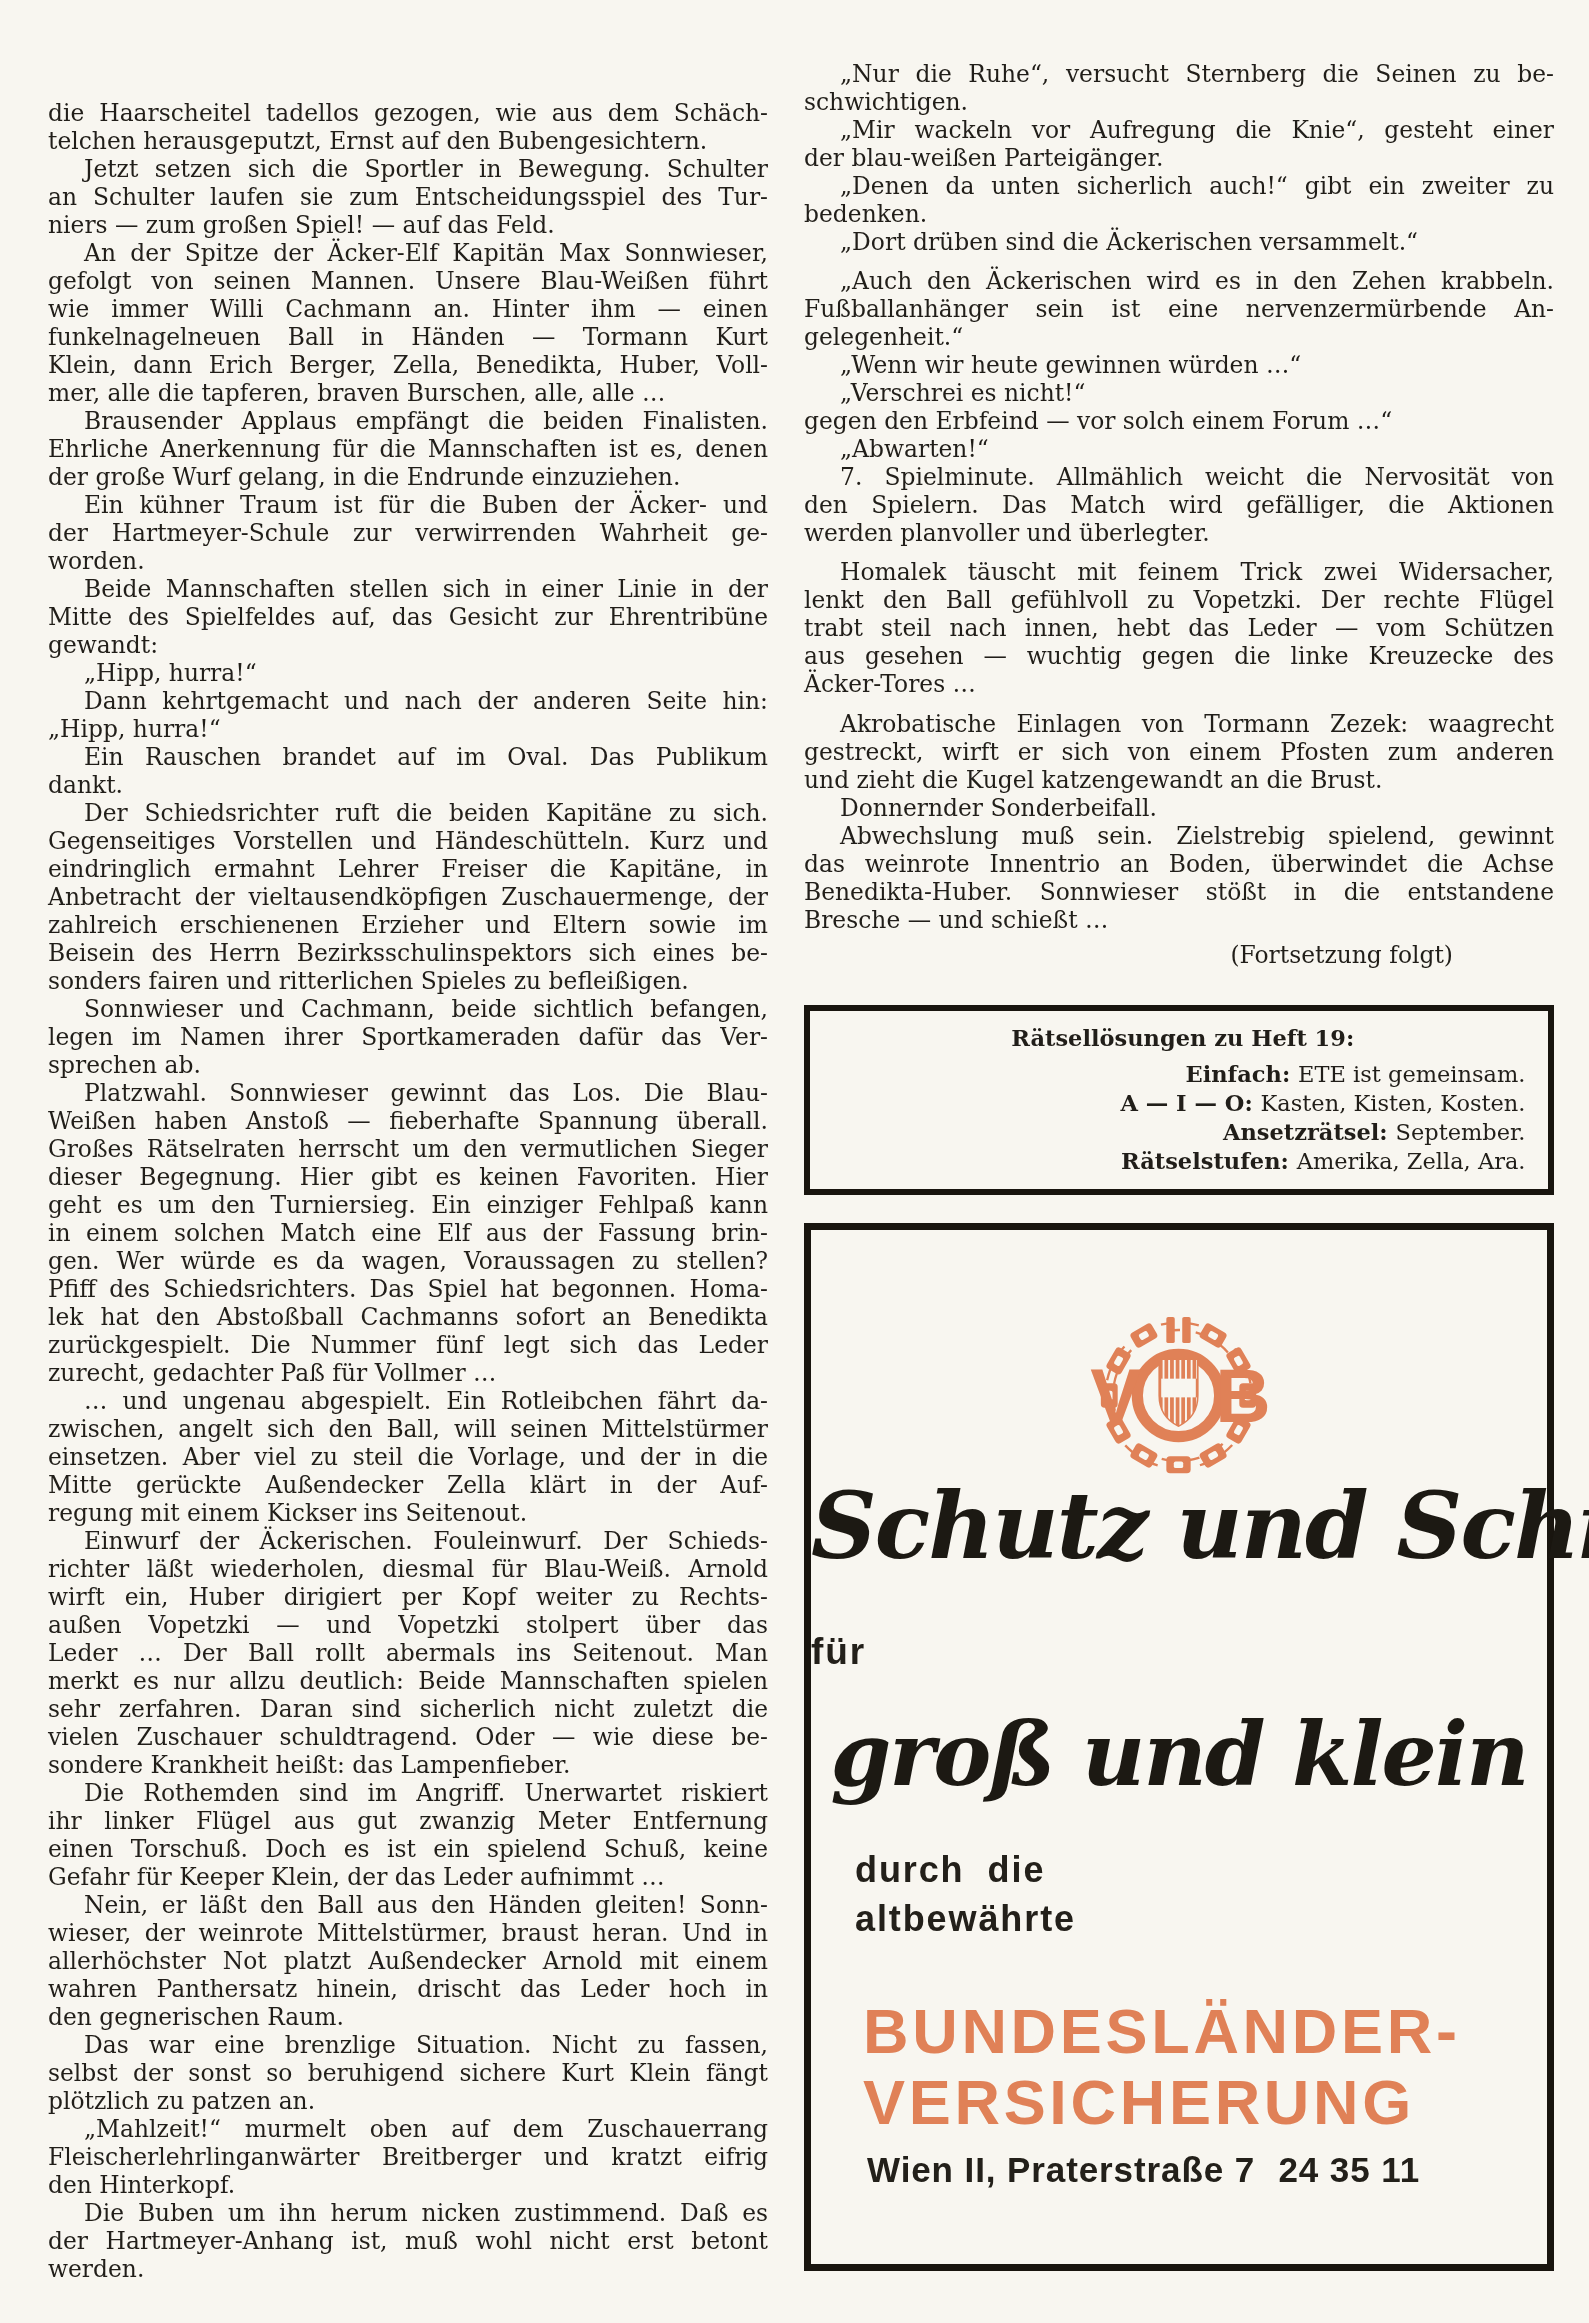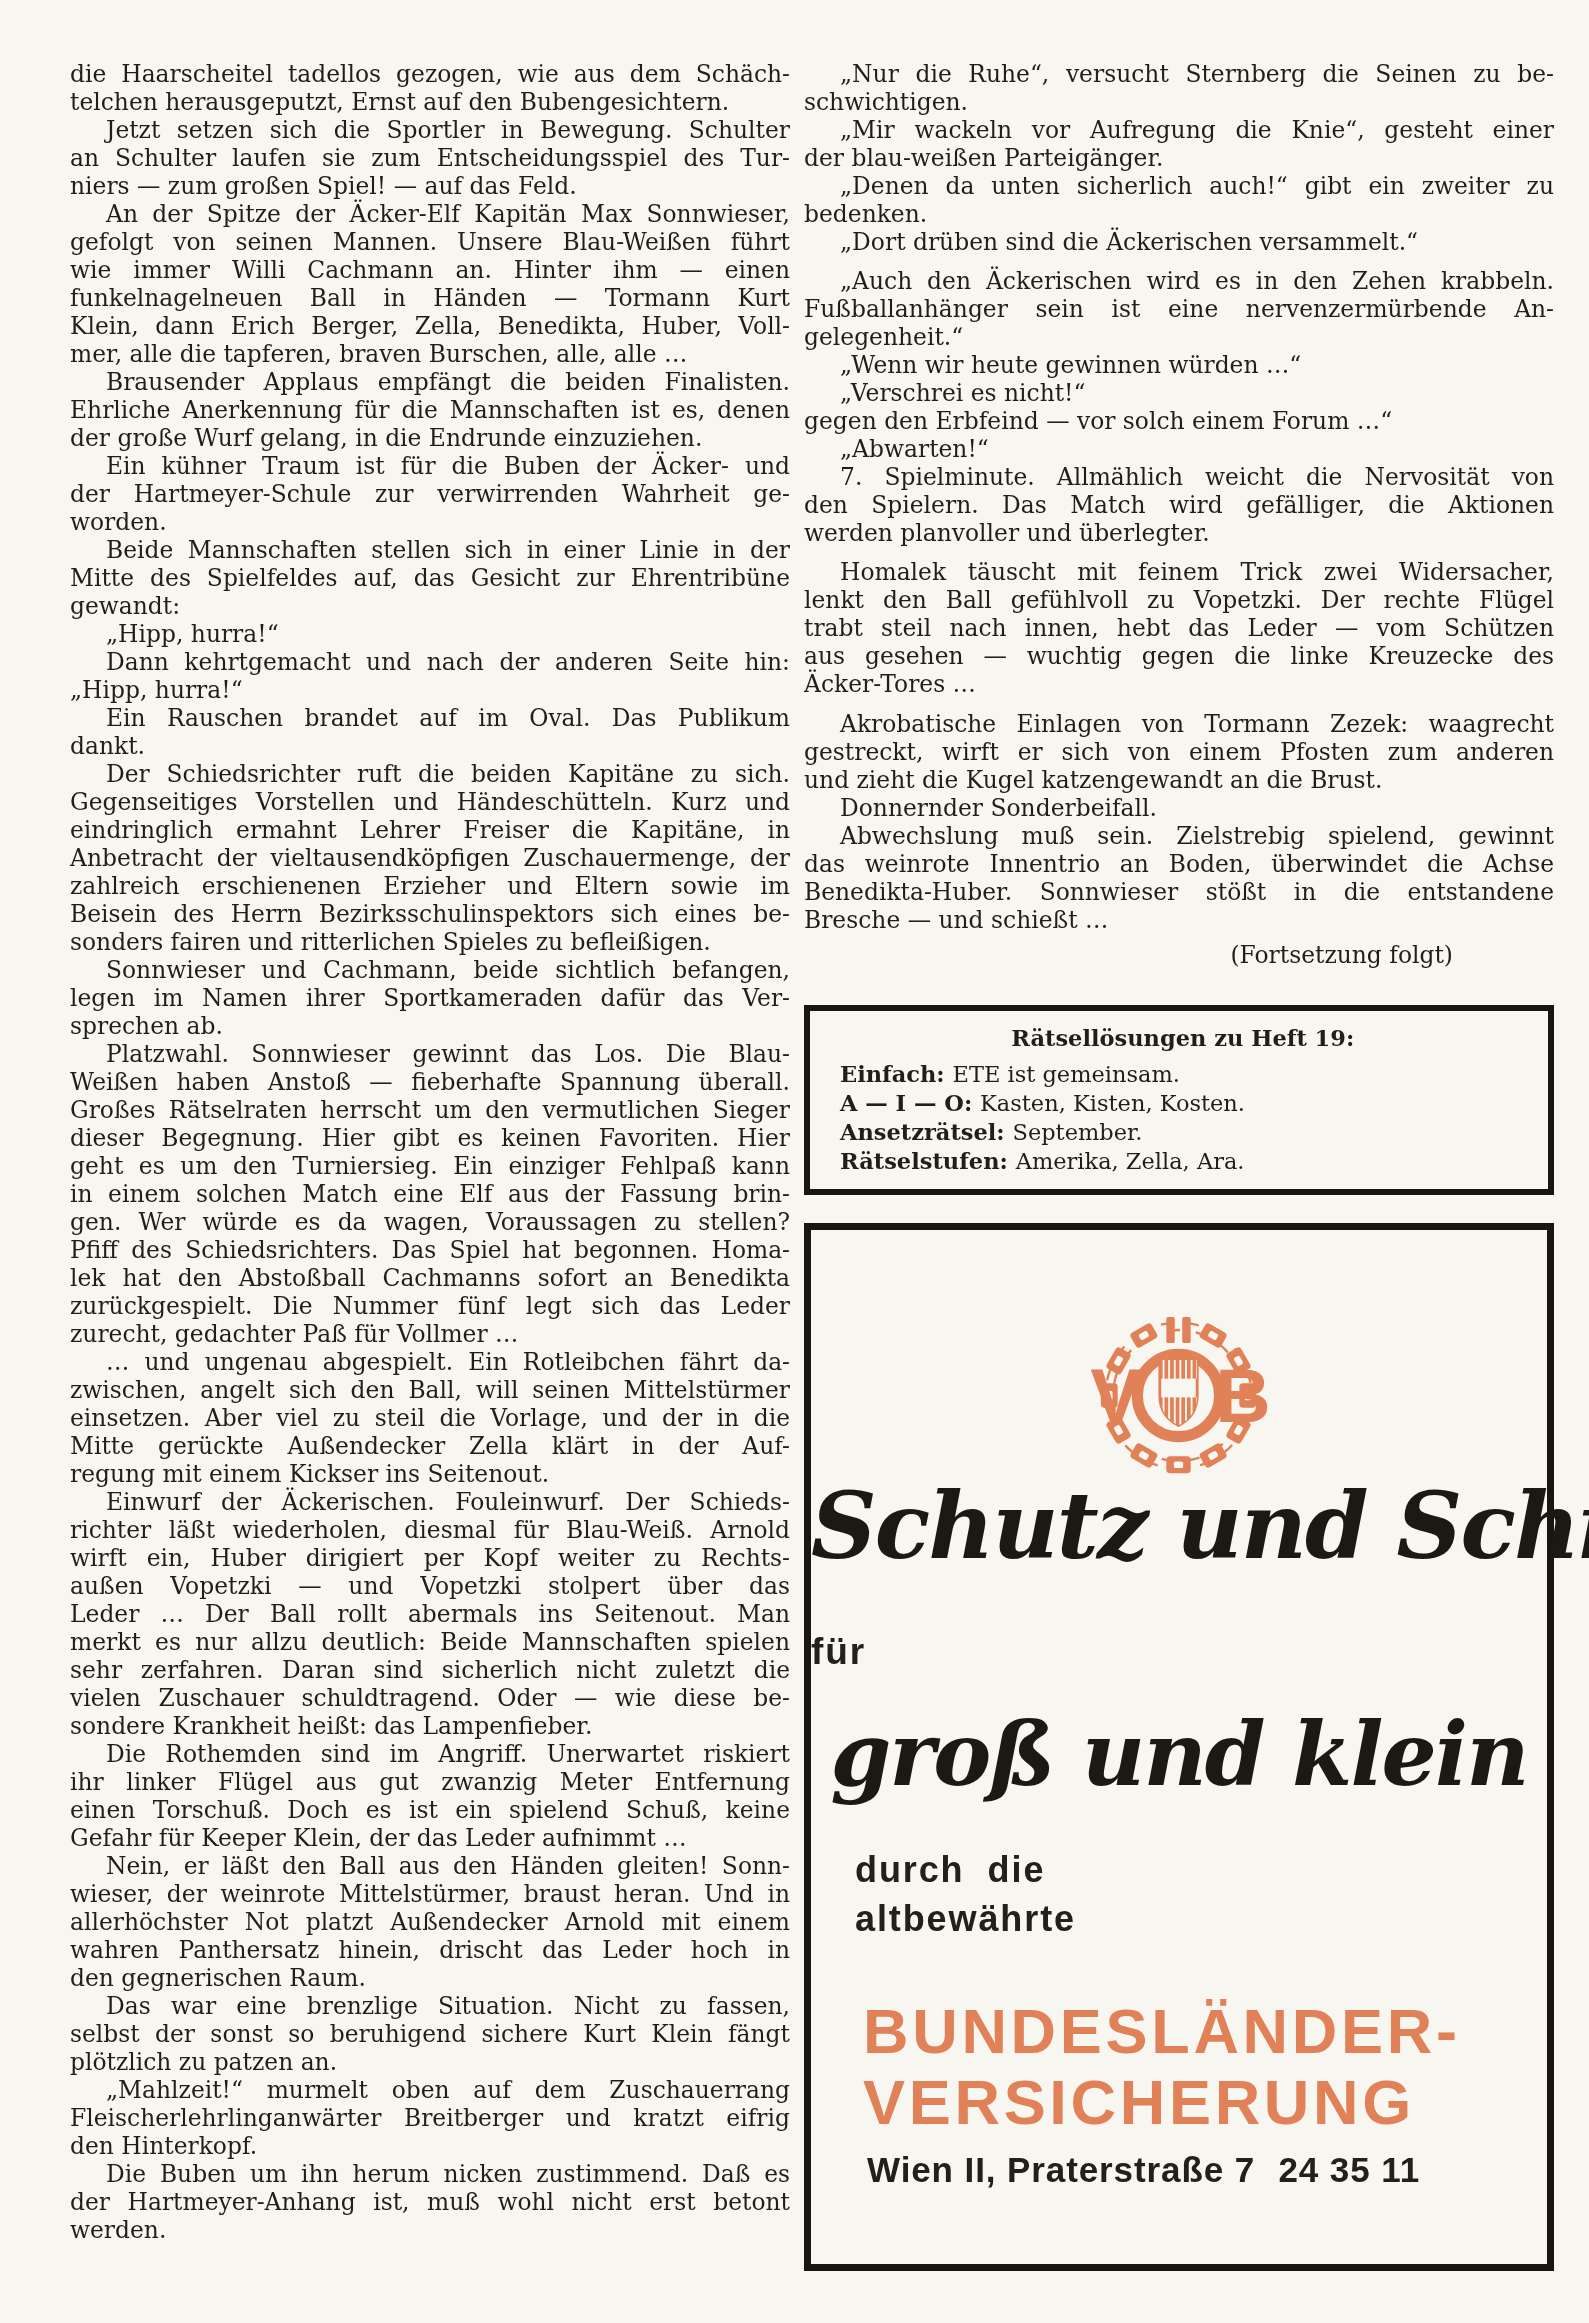--- a/index.html
+++ b/index.html
@@ -3,42 +3,42 @@
 <meta charset="utf-8">
 <style>
   html,body{margin:0;padding:0;background:#d8d5cf;}
   .page{
     position:relative;width:1589px;height:2324px;margin:0 auto;
     background:#f8f6f0;color:#211e19;overflow:hidden;
     font-family:"DejaVu Serif",serif;
   }
   
   .col{position:absolute;top:60px;}
-  .col-left{left:70px;width:720px;}
+  .col-left{left:48px;width:720px;margin-top:39px;}
   .col-right{left:804px;width:750px;}
   .line{
     font-size:23.4px;line-height:28px;
     text-align:justify;text-align-last:justify;
   }
   .line.last{text-align-last:left;}
   .line.indent{text-indent:36px;}
   .para.spaced{margin-top:11.2px;}
   .fortsetzung{
     font-size:23.4px;line-height:28px;margin-top:7.5px;
     text-align:right;padding-right:101px;
   }
   
   .solutions-box{
     margin-top:36px;border:6.6px solid #19150f;
     padding:11.2px 22.5px 13px 30px;background:#f8f6f0;
   }
   .sol-title{
     text-align:center;font-weight:bold;font-size:22.5px;line-height:32px;
   }
-  .sol-line{font-size:22.5px;line-height:29px;}
+  .sol-line{font-size:22.5px;line-height:29px;text-align:right;}
   .sol-line:first-of-type{margin-top:5.6px;}
   .sol-label{font-weight:bold;}
   
   .ad-box{
     margin-top:28px;border:7.5px solid #19150f;height:1034px;
     position:relative;background:#f8f6f0;
   }
   .ad-logo{position:absolute;top:81px;left:50%;transform:translateX(-153px);}
   .ad-script{
     position:absolute;left:0;width:100%;text-align:center;

